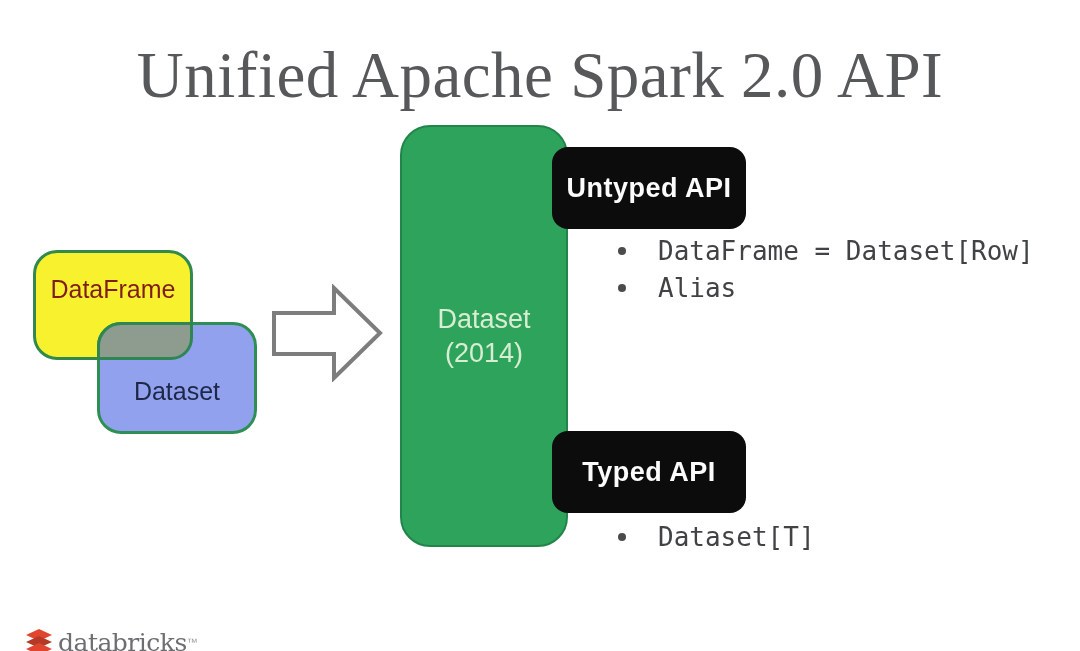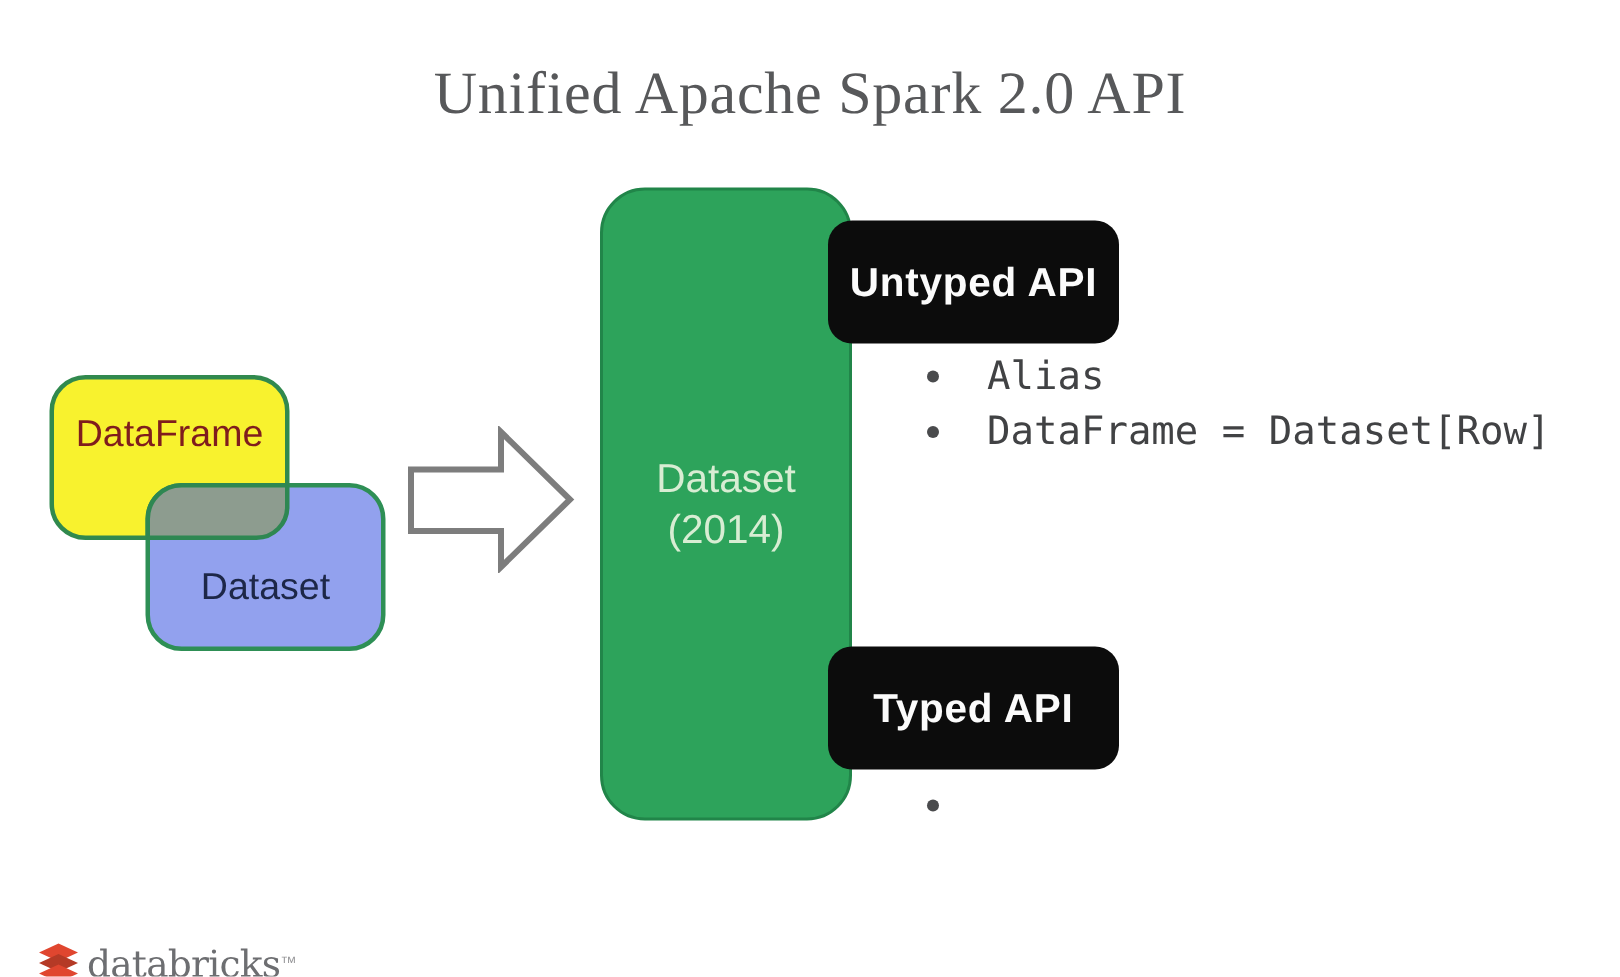--- a/index.html
+++ b/index.html
@@ -12,21 +12,21 @@
   }
   * { box-sizing: border-box; }
 
   .slide-title {
     position: absolute;
     left: 0; right: 0;
     top: 38px;
     text-align: center;
     font-family: "Liberation Serif", serif;
     font-weight: 400;
-    font-size: 40px;
+    font-size: 65px;
     letter-spacing: 0.5px;
     color: #57585a;
     white-space: nowrap;
   }
 
   
   .rect-dataframe {
     position: absolute;
     left: 33px; top: 250px;
     width: 160px; height: 110px;
@@ -171,35 +171,36 @@
   <div class="box-line">(2014)</div>
 </div>
 
 <div class="api-pill untyped">
   <span class="pill-label">Untyped API</span>
 </div>
 
 <div class="bullet-list untyped-bullets">
   <div class="bullet-row">
     <span class="bullet-dot"></span>
-    <span class="bullet-text">Alias</span>
+    <span class="bullet-text">DataFrame = Dataset[Row]</span>
   </div>
   <div class="bullet-row">
     <span class="bullet-dot"></span>
-    <span class="bullet-text">DataFrame = Dataset[Row]</span>
+    <span class="bullet-text">Alias</span>
   </div>
 </div>
 
 <div class="api-pill typed">
   <span class="pill-label">Typed API</span>
 </div>
 
 <div class="bullet-list typed-bullets">
   <div class="bullet-row">
     <span class="bullet-dot"></span>
+    <span class="bullet-text">Dataset[T]</span>
   </div>
 </div>
 
 <div class="footer-logo">
   <svg width="30" height="32" viewBox="0 0 30 32">
     <path d="M15 3 L28 9 L15 15 L2 9 Z" fill="#e0462f"></path>
     <path d="M15 10 L28 16 L15 22 L2 16 Z" fill="#b53a26"></path>
     <path d="M15 17 L28 23 L15 29 L2 23 Z" fill="#e0462f"></path>
   </svg>
   <span class="logo-wordmark">databricks</span>

